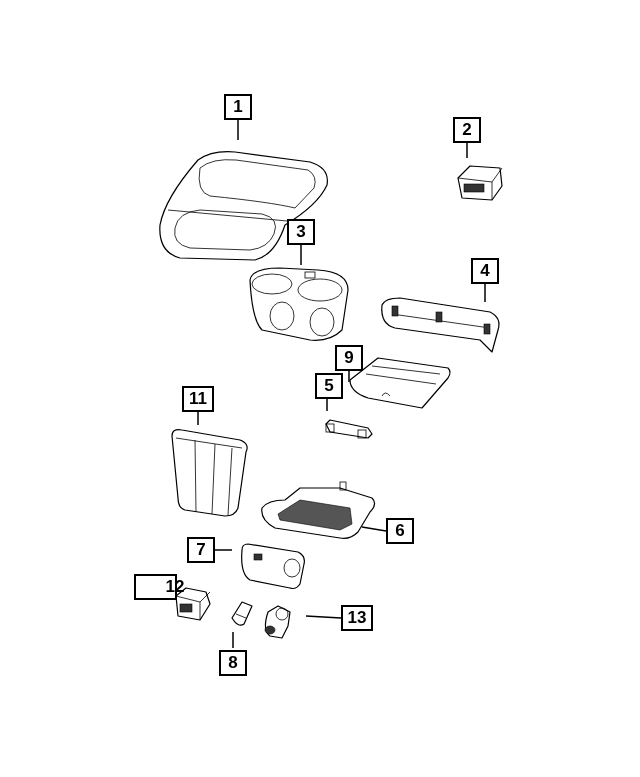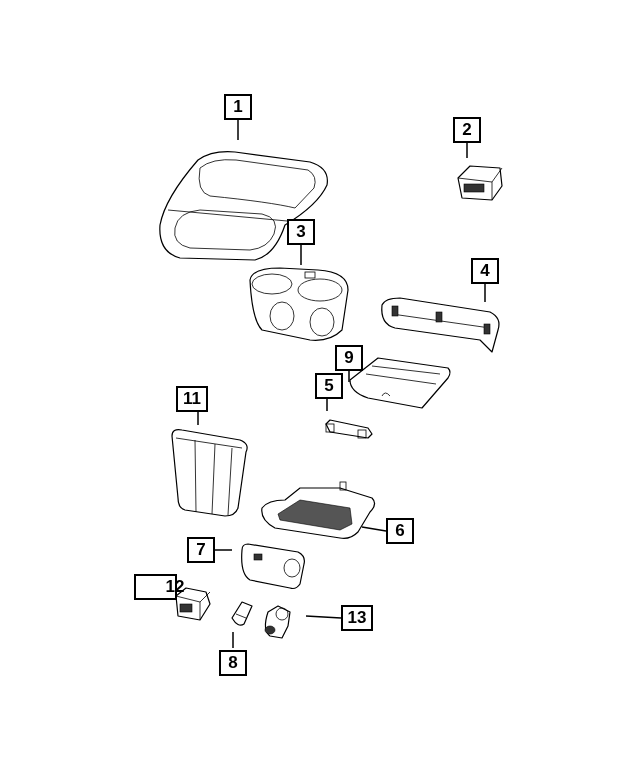--- a/index.html
+++ b/index.html
@@ -116,15 +116,15 @@
   <div class="callout" style="left:224px;top:94px;">1</div>
   <div class="callout" style="left:453px;top:117px;">2</div>
   <div class="callout" style="left:287px;top:219px;">3</div>
   <div class="callout" style="left:471px;top:258px;">4</div>
   <div class="callout" style="left:315px;top:373px;">5</div>
   <div class="callout" style="left:386px;top:518px;">6</div>
   <div class="callout" style="left:187px;top:537px;">7</div>
   <div class="callout" style="left:219px;top:650px;">8</div>
   <div class="callout" style="left:335px;top:345px;">9</div>
   <div class="callout wide" style="left:341px;top:605px;">13</div>
-  <div class="callout wide" style="left:176px;top:386px;">11</div>
+  <div class="callout wide" style="left:182px;top:386px;">11</div>
   <div class="callout wide" style="left:134px;top:574px;padding-left:39px;">12</div>
 </div>
 
 </body></html>

